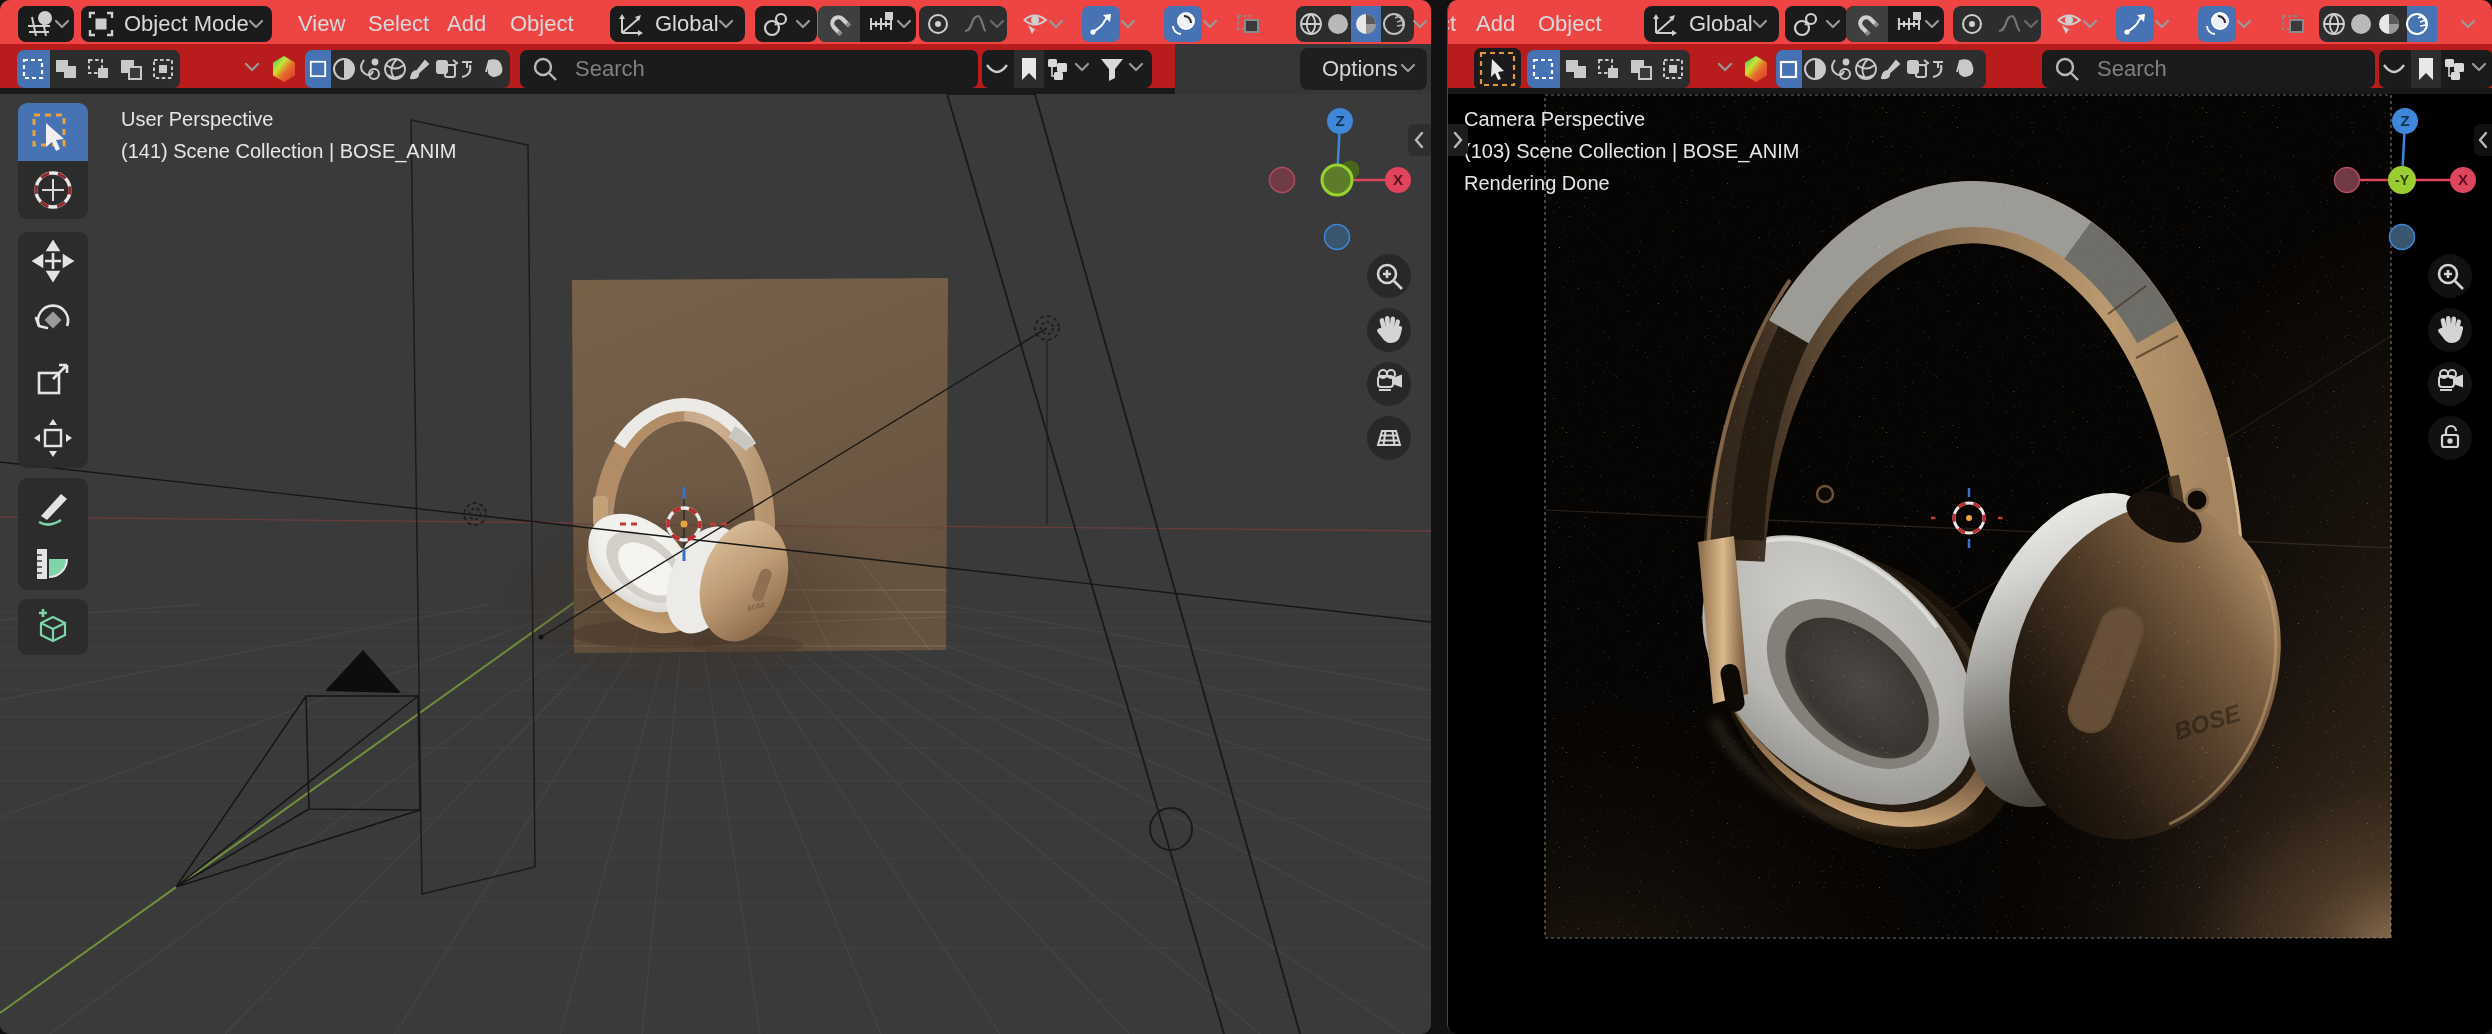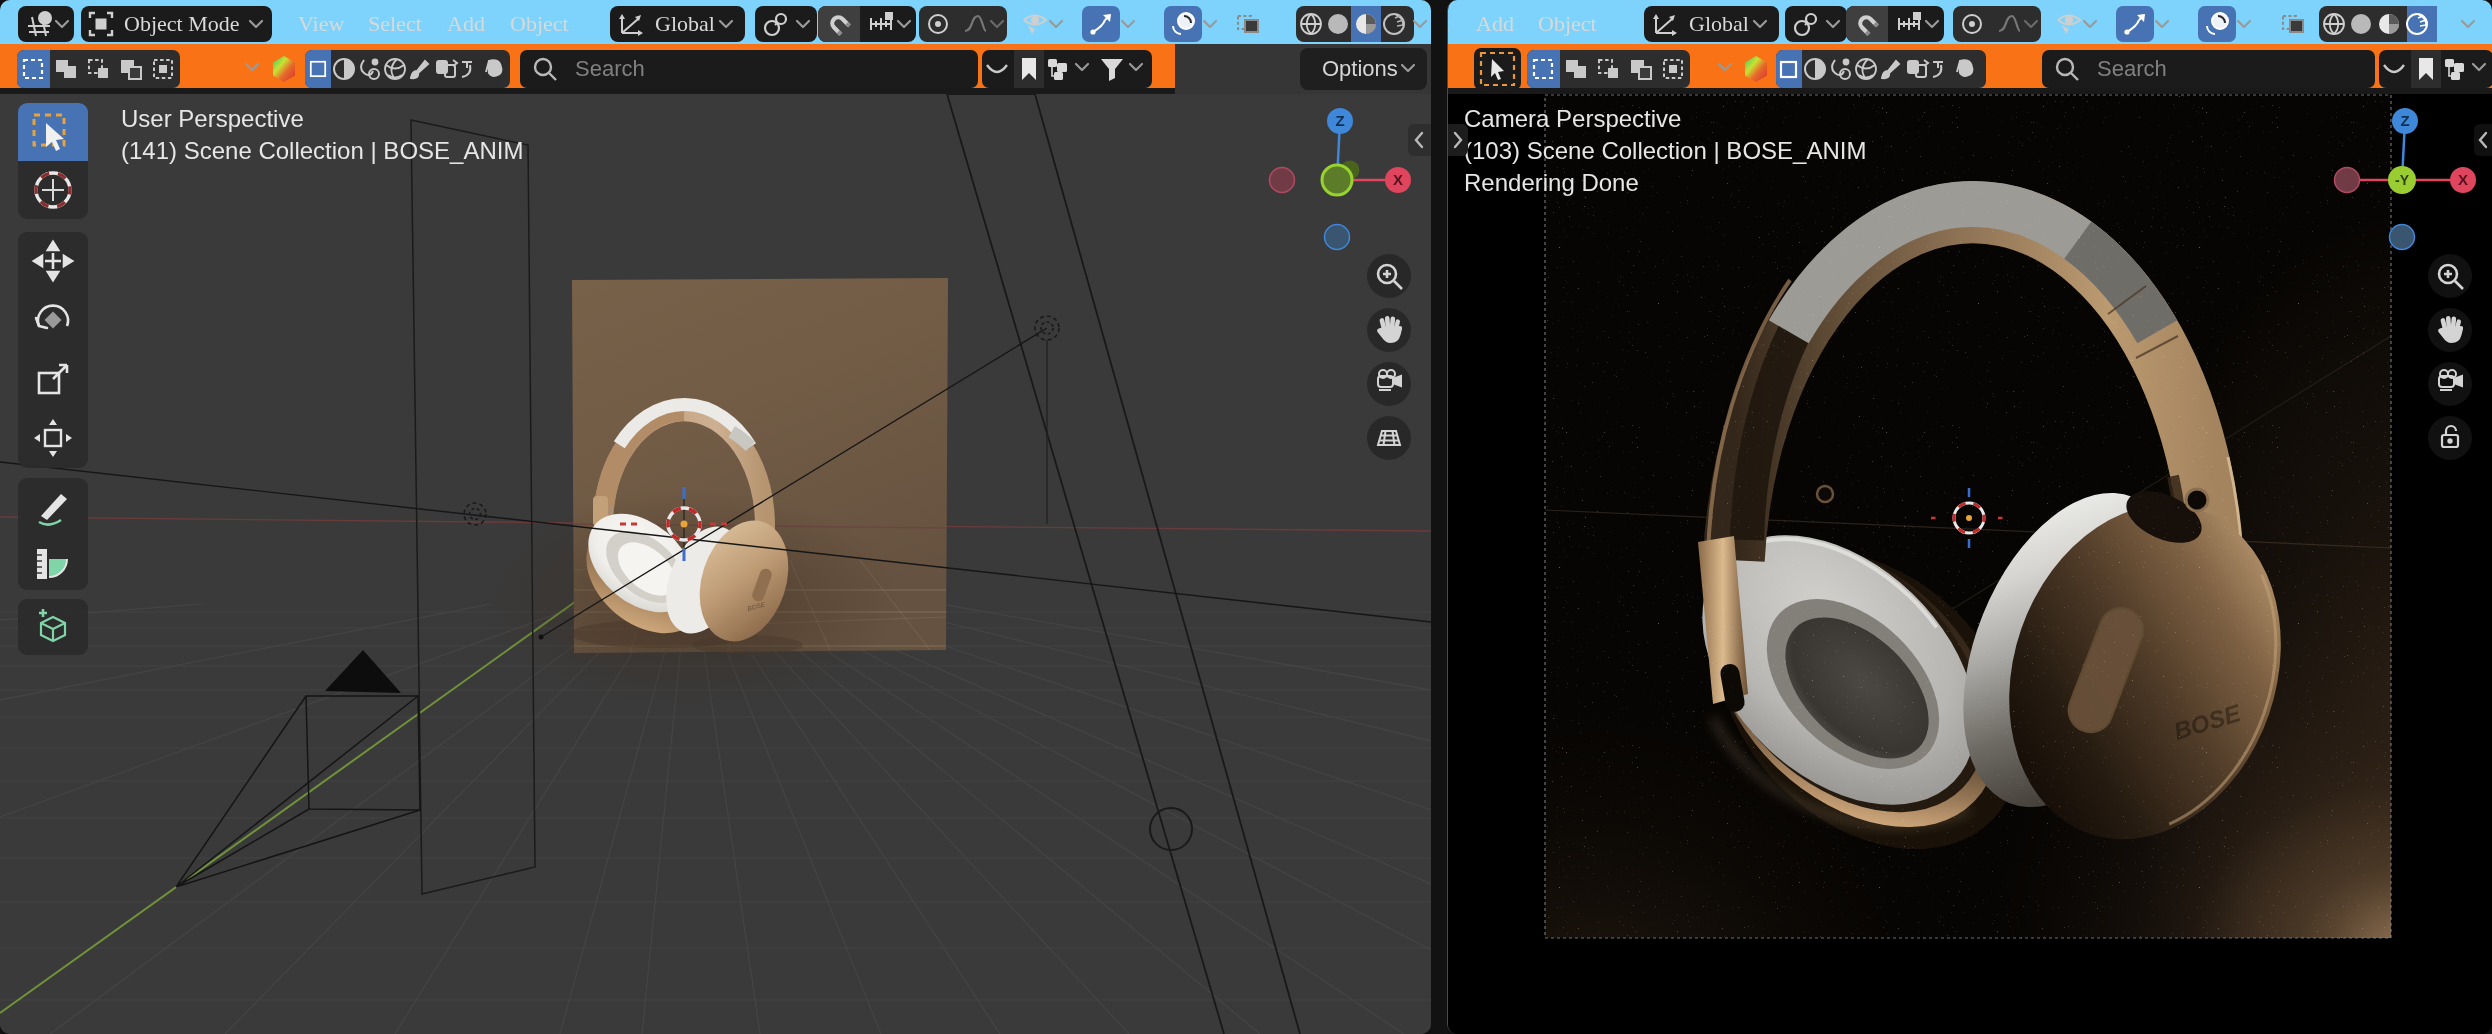--- a/index.html
+++ b/index.html
@@ -1,24 +1,24 @@
 <!DOCTYPE html>
 <html><head>
 <meta charset="utf-8">
 <style>
   * { margin:0; padding:0; box-sizing:border-box; }
   html,body { width:2492px; height:1034px; background:#101010; overflow:hidden;
     font-family:"Liberation Sans", sans-serif; }
   .panel { position:absolute; top:0; height:1034px; overflow:hidden; }
   #leftp { left:0; width:1431px; background:#3a3a3a; border-radius:10px; }
   #rightp { left:1447px; width:1045px; background:#000; border-radius:10px; border-left:1px solid #4a4a4a; }
-  .hdr1 { position:absolute; left:0; top:0; width:100%; height:44px; background:#7dd3fc;font-family:Liberation Serif, serif; }
-  .hdr2 { position:absolute; left:0; top:44px; width:100%; height:50px; background:#f97316; }
+  .hdr1 { position:absolute; left:0; top:0; width:100%; height:44px; background:#ef4444; }
+  .hdr2 { position:absolute; left:0; top:44px; width:100%; height:50px; background:#b91c1c; }
   .vp { position:absolute; left:0; top:94px; }
-  .ovtext { position:absolute; color:#e6e6e6; font-size:24px; line-height:32px; white-space:pre; }
+  .ovtext { position:absolute; color:#e6e6e6; font-size:20px; line-height:32px; white-space:pre; }
   svg { display:block; }
   .abs { position:absolute; }
 </style>
 </head>
 <body>
 <div id="leftp" class="panel">
   <div class="vp" id="lvp">
 <svg width="1431" height="940" viewBox="0 94 1431 940">
 <defs>
   <linearGradient id="bdrop" x1="0" y1="0" x2="0.4" y2="1">

